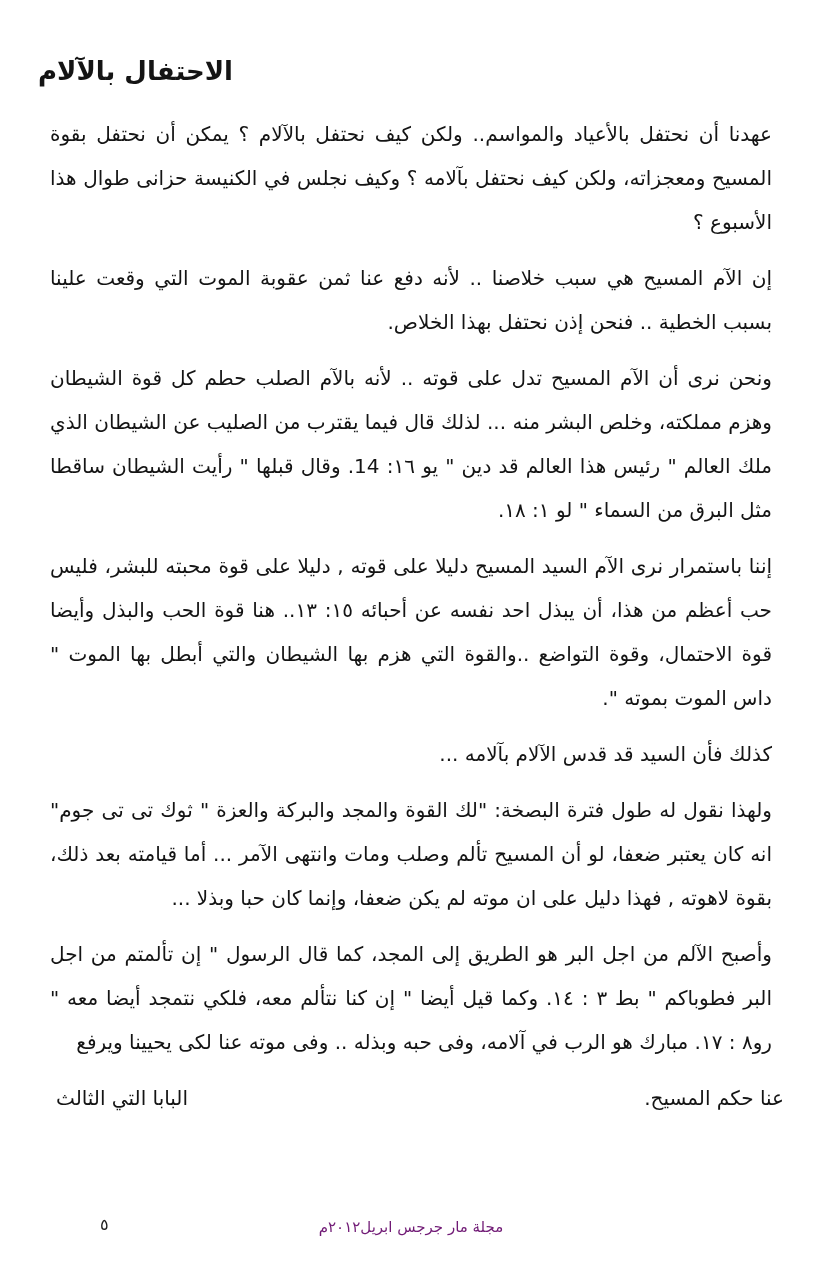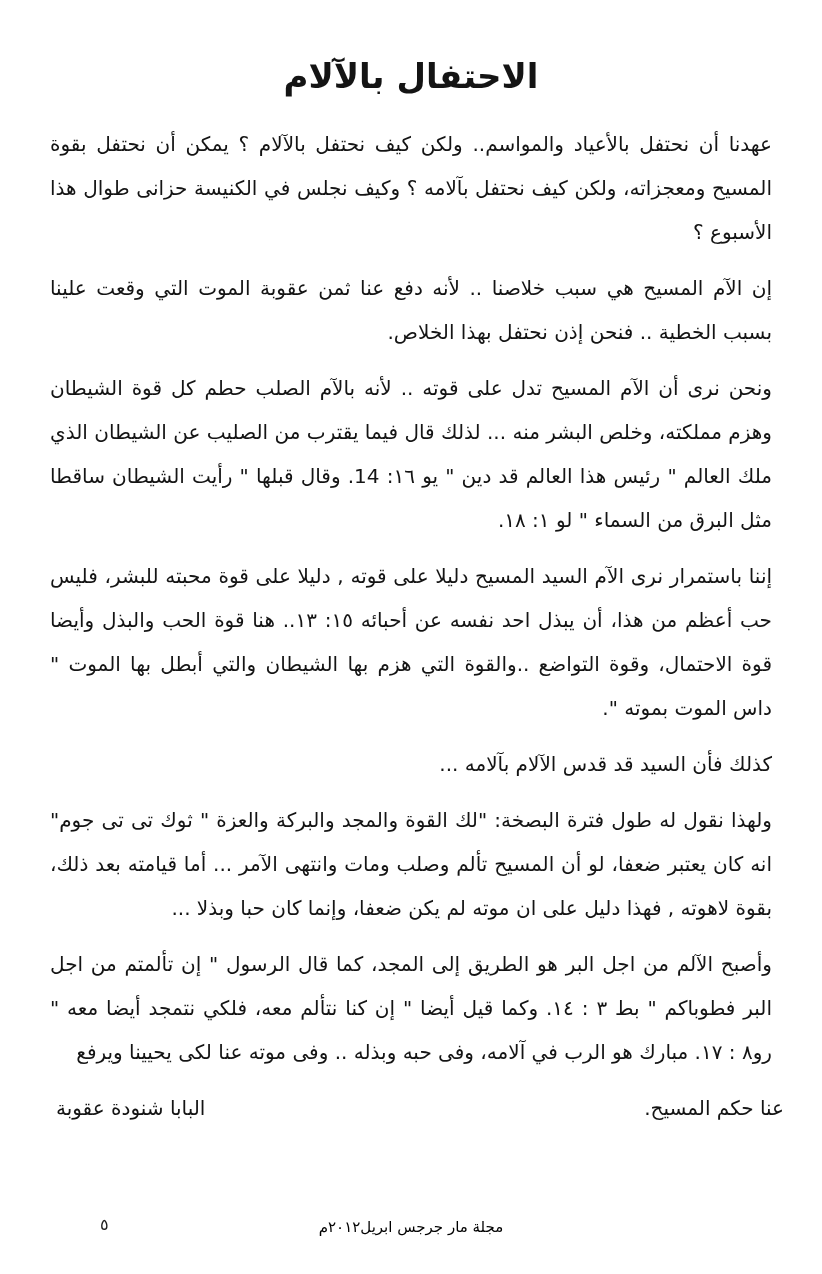--- a/index.html
+++ b/index.html
@@ -15,22 +15,22 @@
     background: #ffffff;
     color: #141414;
     direction: rtl;
     font-family: "DejaVu Sans", sans-serif;
     overflow: hidden;
     box-sizing: border-box;
   }
   .title {
     margin: 0;
     padding: 56px 38px 6px 38px;
-    text-align: center;
-    font-size: 34px;
+    text-align: left;
+    font-size: 26px;
     font-weight: bold;
     letter-spacing: 0;
   }
   .body {
     padding: 8px 38px 0 38px;
     font-size: 20px;
     line-height: 44px;
     text-align: justify;
     text-justify: inter-word;
   }
@@ -46,21 +46,21 @@
     padding-left: 18px;
     white-space: nowrap;
   }
   .footer-center {
     position: absolute;
     bottom: 38px;
     left: 0;
     right: 0;
     text-align: center;
     font-size: 15px;
-    color: #000000;
+    color: #701a75;
   }
   .footer-page {
     position: absolute;
     bottom: 40px;
     left: 100px;
     font-size: 16px;
     color: #1c1c1c;
   }
 </style>
 </head>
@@ -74,20 +74,20 @@
     <p>عهدنا أن نحتفل بالأعياد والمواسم.. ولكن كيف نحتفل بالآلام ؟ يمكن أن نحتفل بقوة المسيح ومعجزاته، ولكن كيف نحتفل بآلامه ؟ وكيف نجلس في الكنيسة حزانى طوال هذا الأسبوع ؟</p>
     <p>إن الآم المسيح هي سبب خلاصنا .. لأنه دفع عنا ثمن عقوبة الموت التي وقعت علينا بسبب الخطية .. فنحن إذن نحتفل بهذا الخلاص.</p>
     <p>ونحن نرى أن الآم المسيح تدل على قوته .. لأنه بالآم الصلب حطم كل قوة الشيطان وهزم مملكته، وخلص البشر منه ... لذلك قال فيما يقترب من الصليب عن الشيطان الذي ملك العالم " رئيس هذا العالم قد دين " يو ١٦: 14. وقال قبلها " رأيت الشيطان ساقطا مثل البرق من السماء " لو ١: ١٨.</p>
     <p>إننا باستمرار نرى الآم السيد المسيح دليلا على قوته , دليلا على قوة محبته للبشر، فليس حب أعظم من هذا،  أن يبذل احد نفسه عن أحبائه ١٥: ١٣.. هنا قوة الحب والبذل وأيضا قوة الاحتمال،  وقوة التواضع ..والقوة التي هزم بها الشيطان والتي أبطل بها الموت " داس الموت بموته ".</p>
     <p>كذلك فأن السيد قد قدس الآلام بآلامه ...</p>
     <p>ولهذا نقول له طول فترة البصخة: "لك القوة والمجد والبركة والعزة "  ثوك تى تى جوم" انه كان يعتبر ضعفا،  لو أن المسيح تألم وصلب ومات وانتهى الآمر ... أما قيامته بعد ذلك، بقوة لاهوته , فهذا دليل على ان موته لم يكن ضعفا،  وإنما كان حبا وبذلا ...</p>
     <p>وأصبح الآلم من اجل البر هو الطريق إلى المجد، كما قال الرسول " إن تألمتم من اجل البر فطوباكم " بط ٣ : ١٤. وكما قيل أيضا " إن كنا نتألم معه،  فلكي نتمجد أيضا معه " رو٨ : ١٧. مبارك هو الرب في آلامه، وفى حبه وبذله .. وفى موته عنا لكى يحيينا  ويرفع</p>
 
     <div class="closing-row">
       <span>عنا حكم المسيح.</span>
-      <span class="signature">البابا شنودة عقوبة</span>
+      <span class="signature">البابا التي الثالث</span>
     </div>
   </div>
 
   <div class="footer-center">مجلة مار جرجس ابريل٢٠١٢م</div>
   <div class="footer-page">٥</div>
 
 </div>
 
 </body></html>

